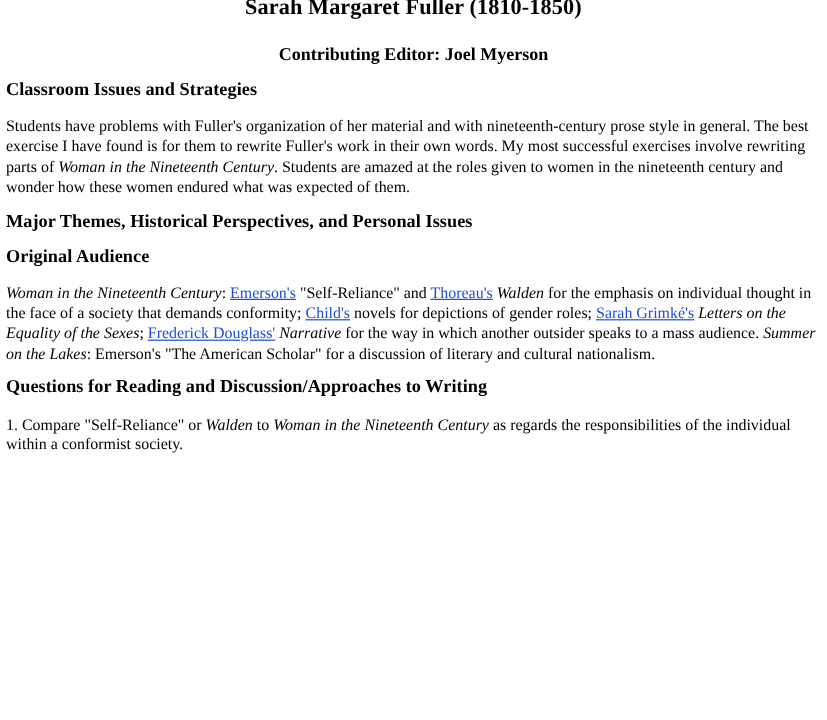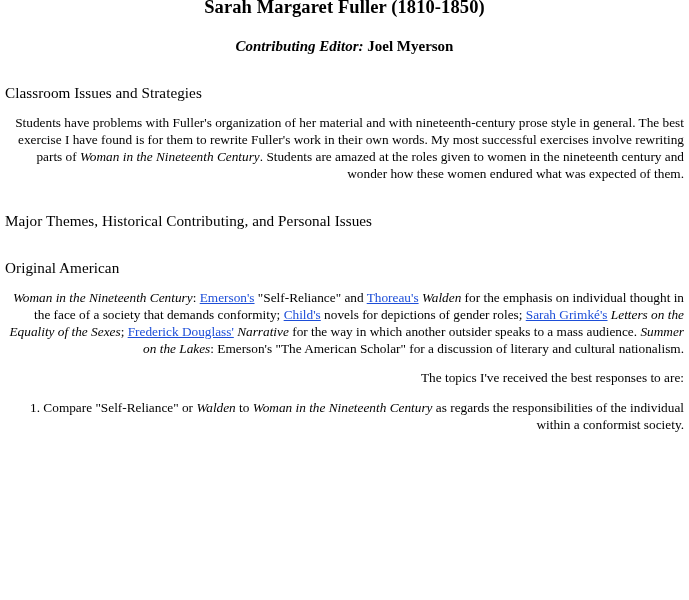--- a/index.html
+++ b/index.html
@@ -34,40 +34,39 @@
     letter-spacing: 0.1px;
   }
   p.byline {
     text-align: center;
     margin: 18px 0 0 0;
     font-size: 15px;
     font-weight: bold;
     line-height: 1.2;
   }
   p.byline .role {
-    font-style: italic;
     font-weight: bold;
     margin-top: 31px;
   }
   p.byline .name {
     font-style: normal;
     font-weight: bold;
   }
   h2.section {
     font-size: 15.2px;
-    font-weight: normal;
-    margin: 29px 0 0 0;
+    font-weight: bold;
+    margin: 11px 0 0 0;
     padding: 0;
     line-height: 1.2;
     letter-spacing: 0.05px;
   }
   p.body {
     margin: 13px 0 0 0;
     padding: 0;
-    text-align: right;
+    text-align: left;
     line-height: 1.265;
   }
   i, em, .it {
     font-style: italic;
   }
   a.link {
     color: #1d4ed8;
     text-decoration: underline;
     cursor: pointer;
   }
@@ -81,27 +80,27 @@
 
   <p class="byline">
     <span class="role">Contributing Editor:</span><span> </span><span class="name">Joel Myerson</span>
   </p>
 
   <h2 class="section">Classroom Issues and Strategies</h2>
 
   <p class="body"><span>Students have problems with Fuller's organization of her material and with nineteenth-century prose style in general. The best exercise I have found is for them to rewrite Fuller's work in their own words. My most successful exercises involve rewriting parts of </span><i>Woman in the Nineteenth Century</i><span>. Students are amazed at the roles given to women in the nineteenth century and wonder how these women endured what was expected of them.</span></p>
 
 
-  <h2 class="section">Major Themes, Historical Contributing, and Personal Issues</h2>
+  <h2 class="section">Major Themes, Historical Perspectives, and Personal Issues</h2>
 
 
-  <h2 class="section">Original American</h2>
+  <h2 class="section">Original Audience</h2>
 
 
 
   <p class="body"><i>Woman in the Nineteenth Century</i><span>: </span><a class="link">Emerson's</a><span> "Self-Reliance" and </span><a class="link">Thoreau's</a><span> </span><i>Walden</i><span> for the emphasis on individual thought in the face of a society that demands conformity; </span><a class="link">Child's</a><span> novels for depictions of gender roles; </span><a class="link">Sarah Grimké's</a><span> </span><i>Letters on the Equality of the Sexes</i><span>; </span><a class="link">Frederick Douglass'</a><span> </span><i>Narrative</i><span> for the way in which another outsider speaks to a mass audience. </span><i>Summer on the Lakes</i><span>: Emerson's "The American Scholar" for a discussion of literary and cultural nationalism.</span></p>
 
+  <h2 class="section">Questions for Reading and Discussion/Approaches to Writing</h2>
 
-  <p class="body">The topics I've received the best responses to are:</p>
 
   <p class="body"><span>1. Compare "Self-Reliance" or </span><i>Walden</i><span> to </span><i>Woman in the Nineteenth Century</i><span> as regards the responsibilities of the individual within a conformist society.</span></p>
 
 </div>
 
 </body></html>

